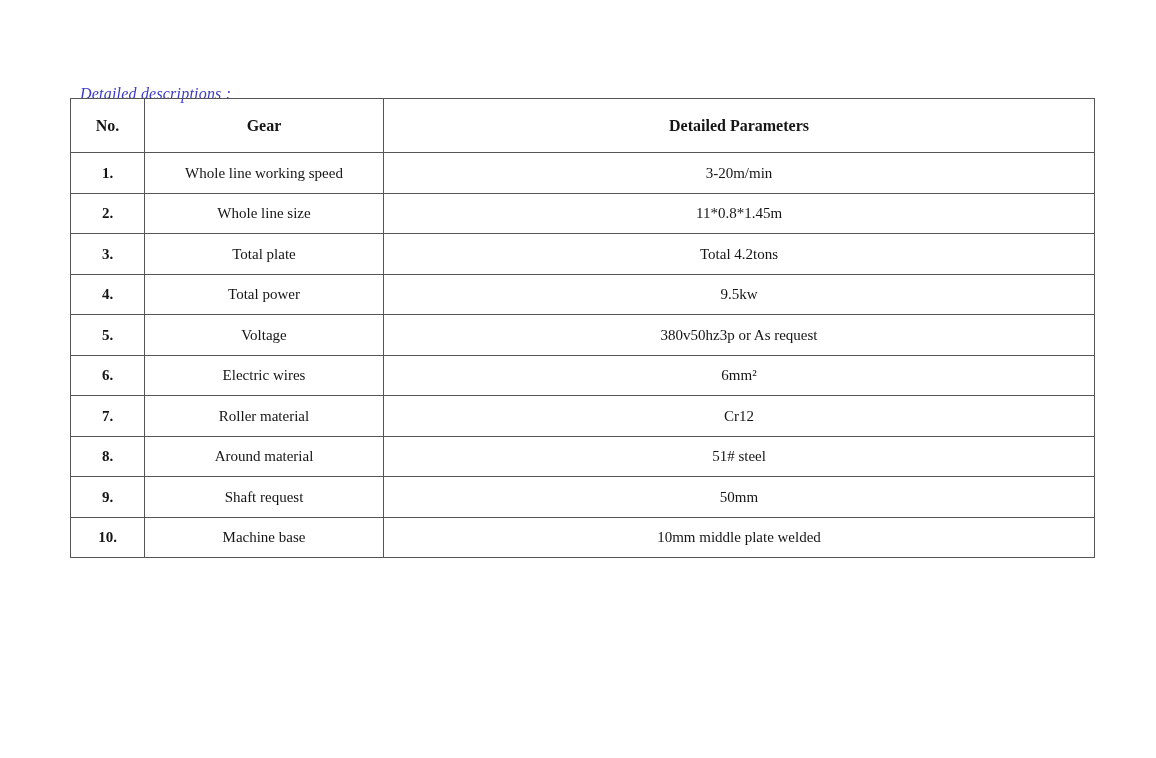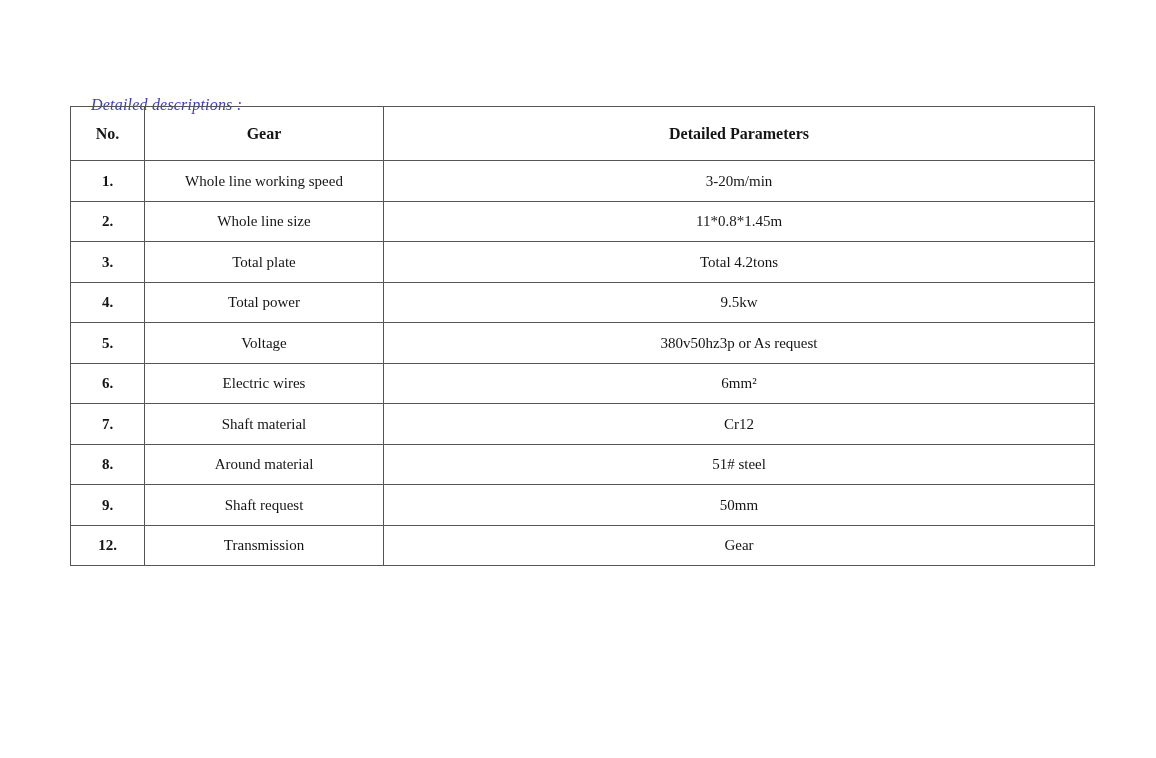--- a/index.html
+++ b/index.html
@@ -15,32 +15,32 @@
     background: #ffffff;
     position: relative;
     font-family: "Liberation Serif", serif;
     color: var(--text);
     overflow: hidden;
   }
   .section-title {
     position: absolute;
     left: 80px;
     top: 85px;
-    margin: 11px;
+    margin: 0;
     font-style: italic;
     font-weight: normal;
     font-size: 16px;
     line-height: 1.15;
     color: var(--accent);
     letter-spacing: 0.2px;
   }
   table.params {
     position: absolute;
     left: 70px;
-    top: 106px;
+    top: 98px;
     width: 1024px;
     border-collapse: collapse;
     table-layout: fixed;
     border-radius: 15px;
   }
   .params th,
   .params td {
     border: 1.5px solid var(--border);
     text-align: center;
     vertical-align: middle;
@@ -104,34 +104,34 @@
         <td>Voltage</td>
         <td>380v50hz3p or As request</td>
       </tr>
       <tr>
         <td class="no-cell">6.</td>
         <td>Electric wires</td>
         <td>6mm²</td>
       </tr>
       <tr>
         <td class="no-cell">7.</td>
-        <td>Shaft material</td>
+        <td>Roller material</td>
         <td>Cr12</td>
       </tr>
       <tr>
         <td class="no-cell">8.</td>
         <td>Around material</td>
         <td>51# steel</td>
       </tr>
       <tr>
         <td class="no-cell">9.</td>
         <td>Shaft request</td>
         <td>50mm</td>
       </tr>
       <tr>
-        <td class="no-cell">12.</td>
-        <td>Transmission</td>
-        <td>Gear</td>
+        <td class="no-cell">10.</td>
+        <td>Machine base</td>
+        <td>10mm middle plate welded</td>
       </tr>
     </tbody>
   </table>
 
 </main>
 
 </body></html>

